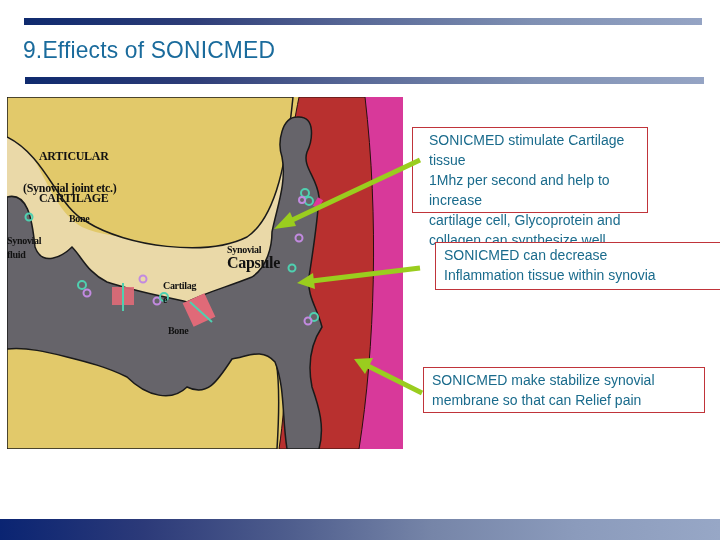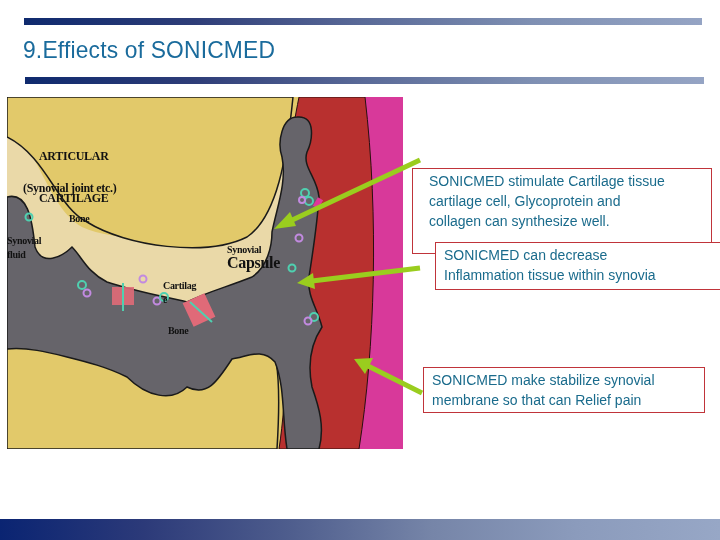--- a/index.html
+++ b/index.html
@@ -6,21 +6,21 @@
   body { width:720px; height:540px; position:relative; background:#ffffff; overflow:hidden; font-family:"Liberation Sans", sans-serif; }
   .bar { position:absolute; height:7px; background:linear-gradient(to right, #0f2a6e 0%, #2e3d78 25%, #5a6a98 50%, #7f90b3 75%, #95a4c4 100%); }
   #top-bar-1 { left:24px; top:18px; width:678px; }
   #top-bar-2 { left:25px; top:77px; width:679px; }
   #bottom-bar { left:0; top:519px; width:720px; height:21px; background:linear-gradient(to right, #0a2472 0%, #2c3a79 20%, #4e5d8d 40%, #7685a8 60%, #8b9bbc 80%, #97a7c6 100%); }
   #title { position:absolute; left:23px; top:36px; font-size:24px; color:#1a6b9c; letter-spacing:0.2px; transform:scaleX(0.95); transform-origin:left; }
   #figure { position:absolute; left:7px; top:97px; width:471px; height:352px; overflow:hidden; }
   .lbl { position:absolute; font-family:"Liberation Serif", serif; font-weight:bold; color:#111; font-size:12px; line-height:14px; letter-spacing:-0.3px; }
   .box { position:absolute; border:1px solid #c0343a; background:#fff; color:#1a6b8c; font-size:14px; line-height:20px; padding:2px 6px 2px 16px; box-sizing:border-box; }
   .box b { font-weight:normal; }
-  #box-1 { left:412px; top:127px; width:300px; height:86px;margin-top:41px; }
+  #box-1 { left:412px; top:127px; width:236px; height:86px; }
   #box-2 { left:435px; top:242px; width:290px; height:48px; padding-left:8px; }
   #box-3 { left:423px; top:367px; width:282px; height:46px; padding-left:8px; }
   #arrows { position:absolute; left:0; top:0; width:720px; height:540px; pointer-events:none; }
 </style>
 </head>
 <body>
 
 <div id="top-bar-1" class="bar"></div>
 <div id="title">9.Effiects of SONICMED</div>
 <div id="top-bar-2" class="bar"></div>
@@ -74,20 +74,21 @@
   <div class="lbl" style="left:0px;top:151px;font-size:10px;line-height:13px;">fluid</div>
   <div class="lbl" style="left:220px;top:146px;font-size:10px;line-height:13px;">Synovial</div>
   <div class="lbl" style="left:220px;top:159px;font-size:16px;line-height:13px;">Capsule</div>
   <div class="lbl" style="left:156px;top:182px;font-size:10px;line-height:13px;">Cartilag</div>
   <div class="lbl" style="left:156px;top:196px;font-size:10px;line-height:13px;">e</div>
   <div class="lbl" style="left:161px;top:227px;font-size:10px;">Bone</div>
 </div>
 
 <div id="box-1" class="box">
   <div><span>SONICMED</span><span> stimulate Cartilage tissue</span></div>
+  <div>1Mhz per second and help to increase</div>
   <div><span>cartilage cell, </span><b>Glycoprotein and</b></div>
   <div><b>collagen can synthesize well.</b></div>
 </div>
 
 <div id="box-2" class="box">
   <div><span>SONICMED</span><span> can decrease</span></div>
   <div>Inflammation  tissue within synovia</div>
 </div>
 
 <div id="box-3" class="box">

